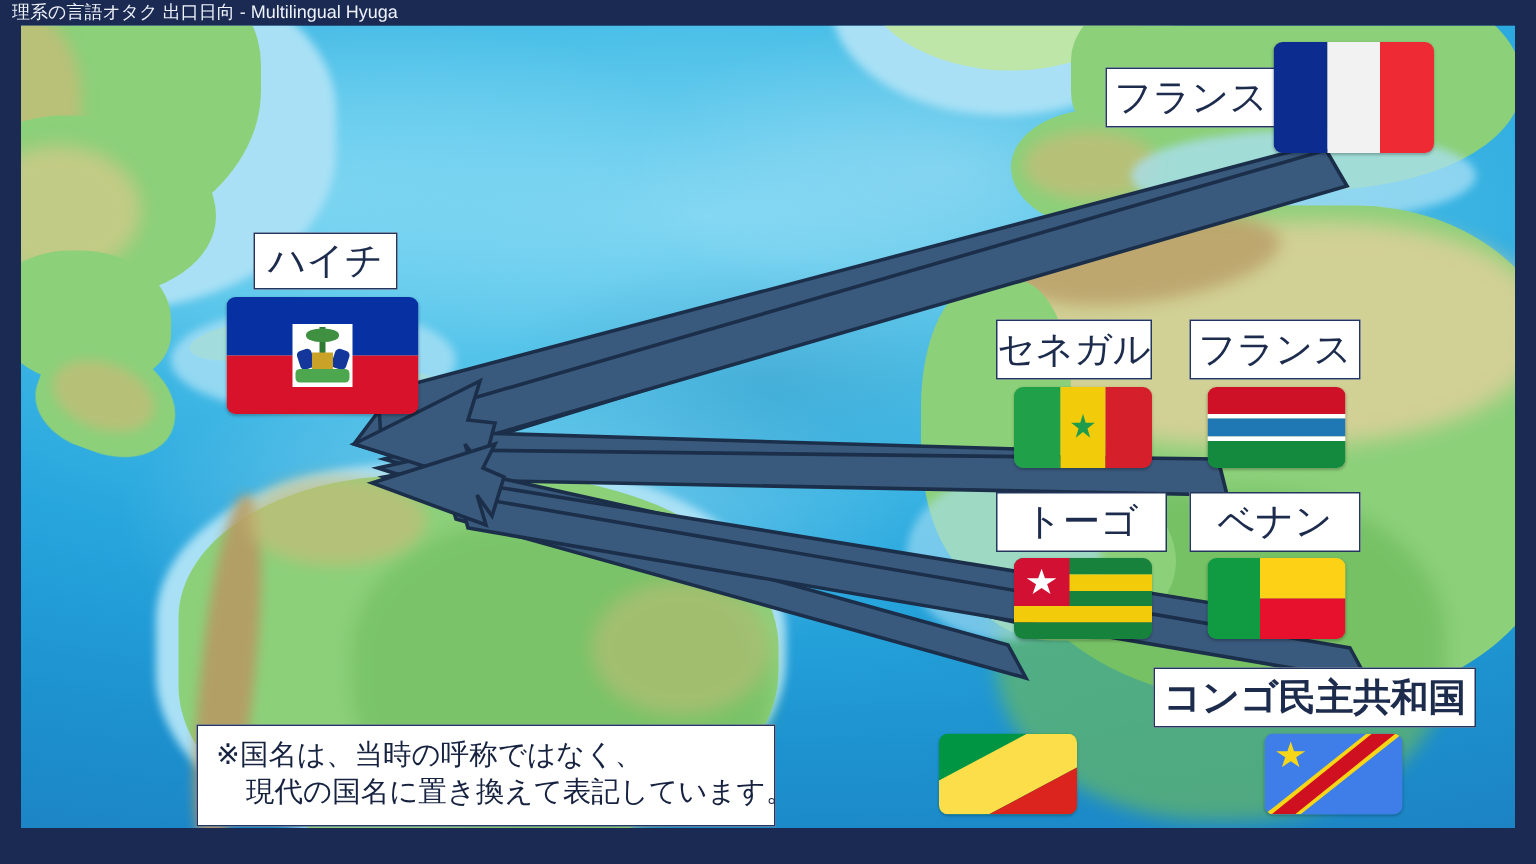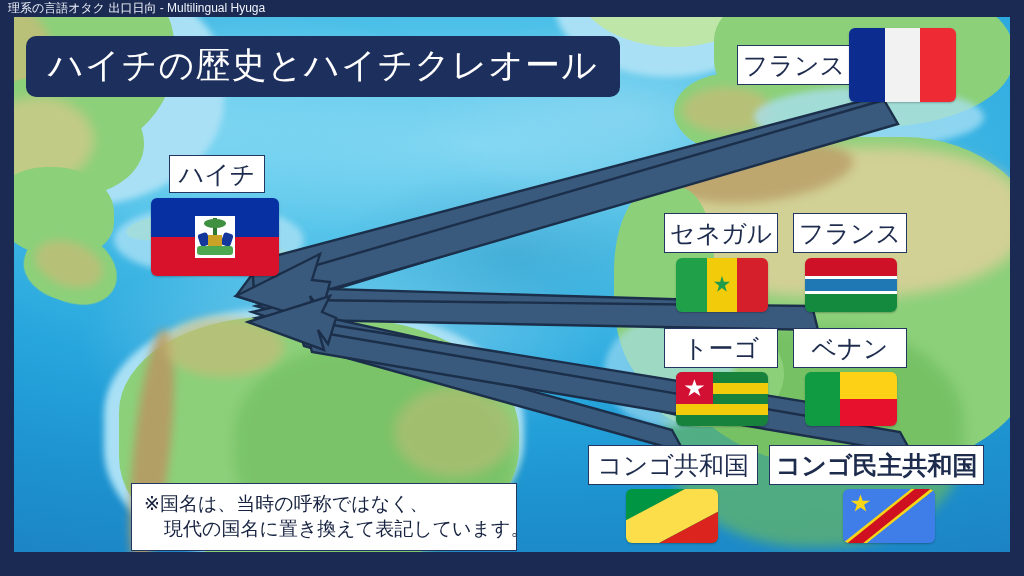--- a/index.html
+++ b/index.html
@@ -216,31 +216,27 @@
     </g>
   </svg>
 
   <div id="slide-border"></div>
   <div id="border-bottom"></div>
 
   <div id="header-bar">
     <div id="header-title">理系の言語オタク 出口日向 - Multilingual Hyuga</div>
   </div>
 
-  <div id="title-box">
-    <div id="title-text">ハイチの歴史とハイチクレオール</div>
-  </div>
 
   <div class="label-box" style="left:737px; top:45px; width:114px; height:40px;">フランス</div>
   <div class="label-box" style="left:169px; top:155px; width:96px; height:38px;">ハイチ</div>
-  <div class="label-box" style="left:664px; top:213px; width:114px; height:40px;">セネガル</div>
+  <div class="label-box" style="left:664px; top:213px; width:104px; height:40px;">セネガル</div>
   <div class="label-box" style="left:793px; top:213px; width:114px; height:40px;">フランス</div>
   <div class="label-box" style="left:664px; top:328px; width:114px; height:40px;">トーゴ</div>
   <div class="label-box" style="left:793px; top:328px; width:114px; height:40px;">ベナン</div>
-  <div class="label-box" style="left:588px; top:445px; width:170px; height:40px;">コンゴ共和国</div>
   <div class="label-box" style="left:769px; top:445px; width:215px; height:40px;font-weight:bold;">コンゴ民主共和国</div>
 
   <div class="flag" style="left:151px; top:198px; width:128px; height:78px;">
     <div class="fl" style="left:0; top:0; width:100%; height:50%; background:#0731a2;"></div>
     <div class="fl" style="left:0; top:50%; width:100%; height:50%; background:#d7122a;"></div>
     <div class="fl" style="left:34%; top:23%; width:32%; height:54%; background:#ffffff;">
       <div style="position:absolute; left:44%; top:6%; width:12%; height:48%; background:#2f7a32;"></div>
       <div style="position:absolute; left:24%; top:8%; width:52%; height:20%; background:#3f9141; border-radius:50%;"></div>
       <div style="position:absolute; left:10%; top:40%; width:24%; height:32%; background:#13379b; transform:rotate(-18deg); border-radius:3px;"></div>
       <div style="position:absolute; left:66%; top:40%; width:24%; height:32%; background:#13379b; transform:rotate(18deg); border-radius:3px;"></div>

